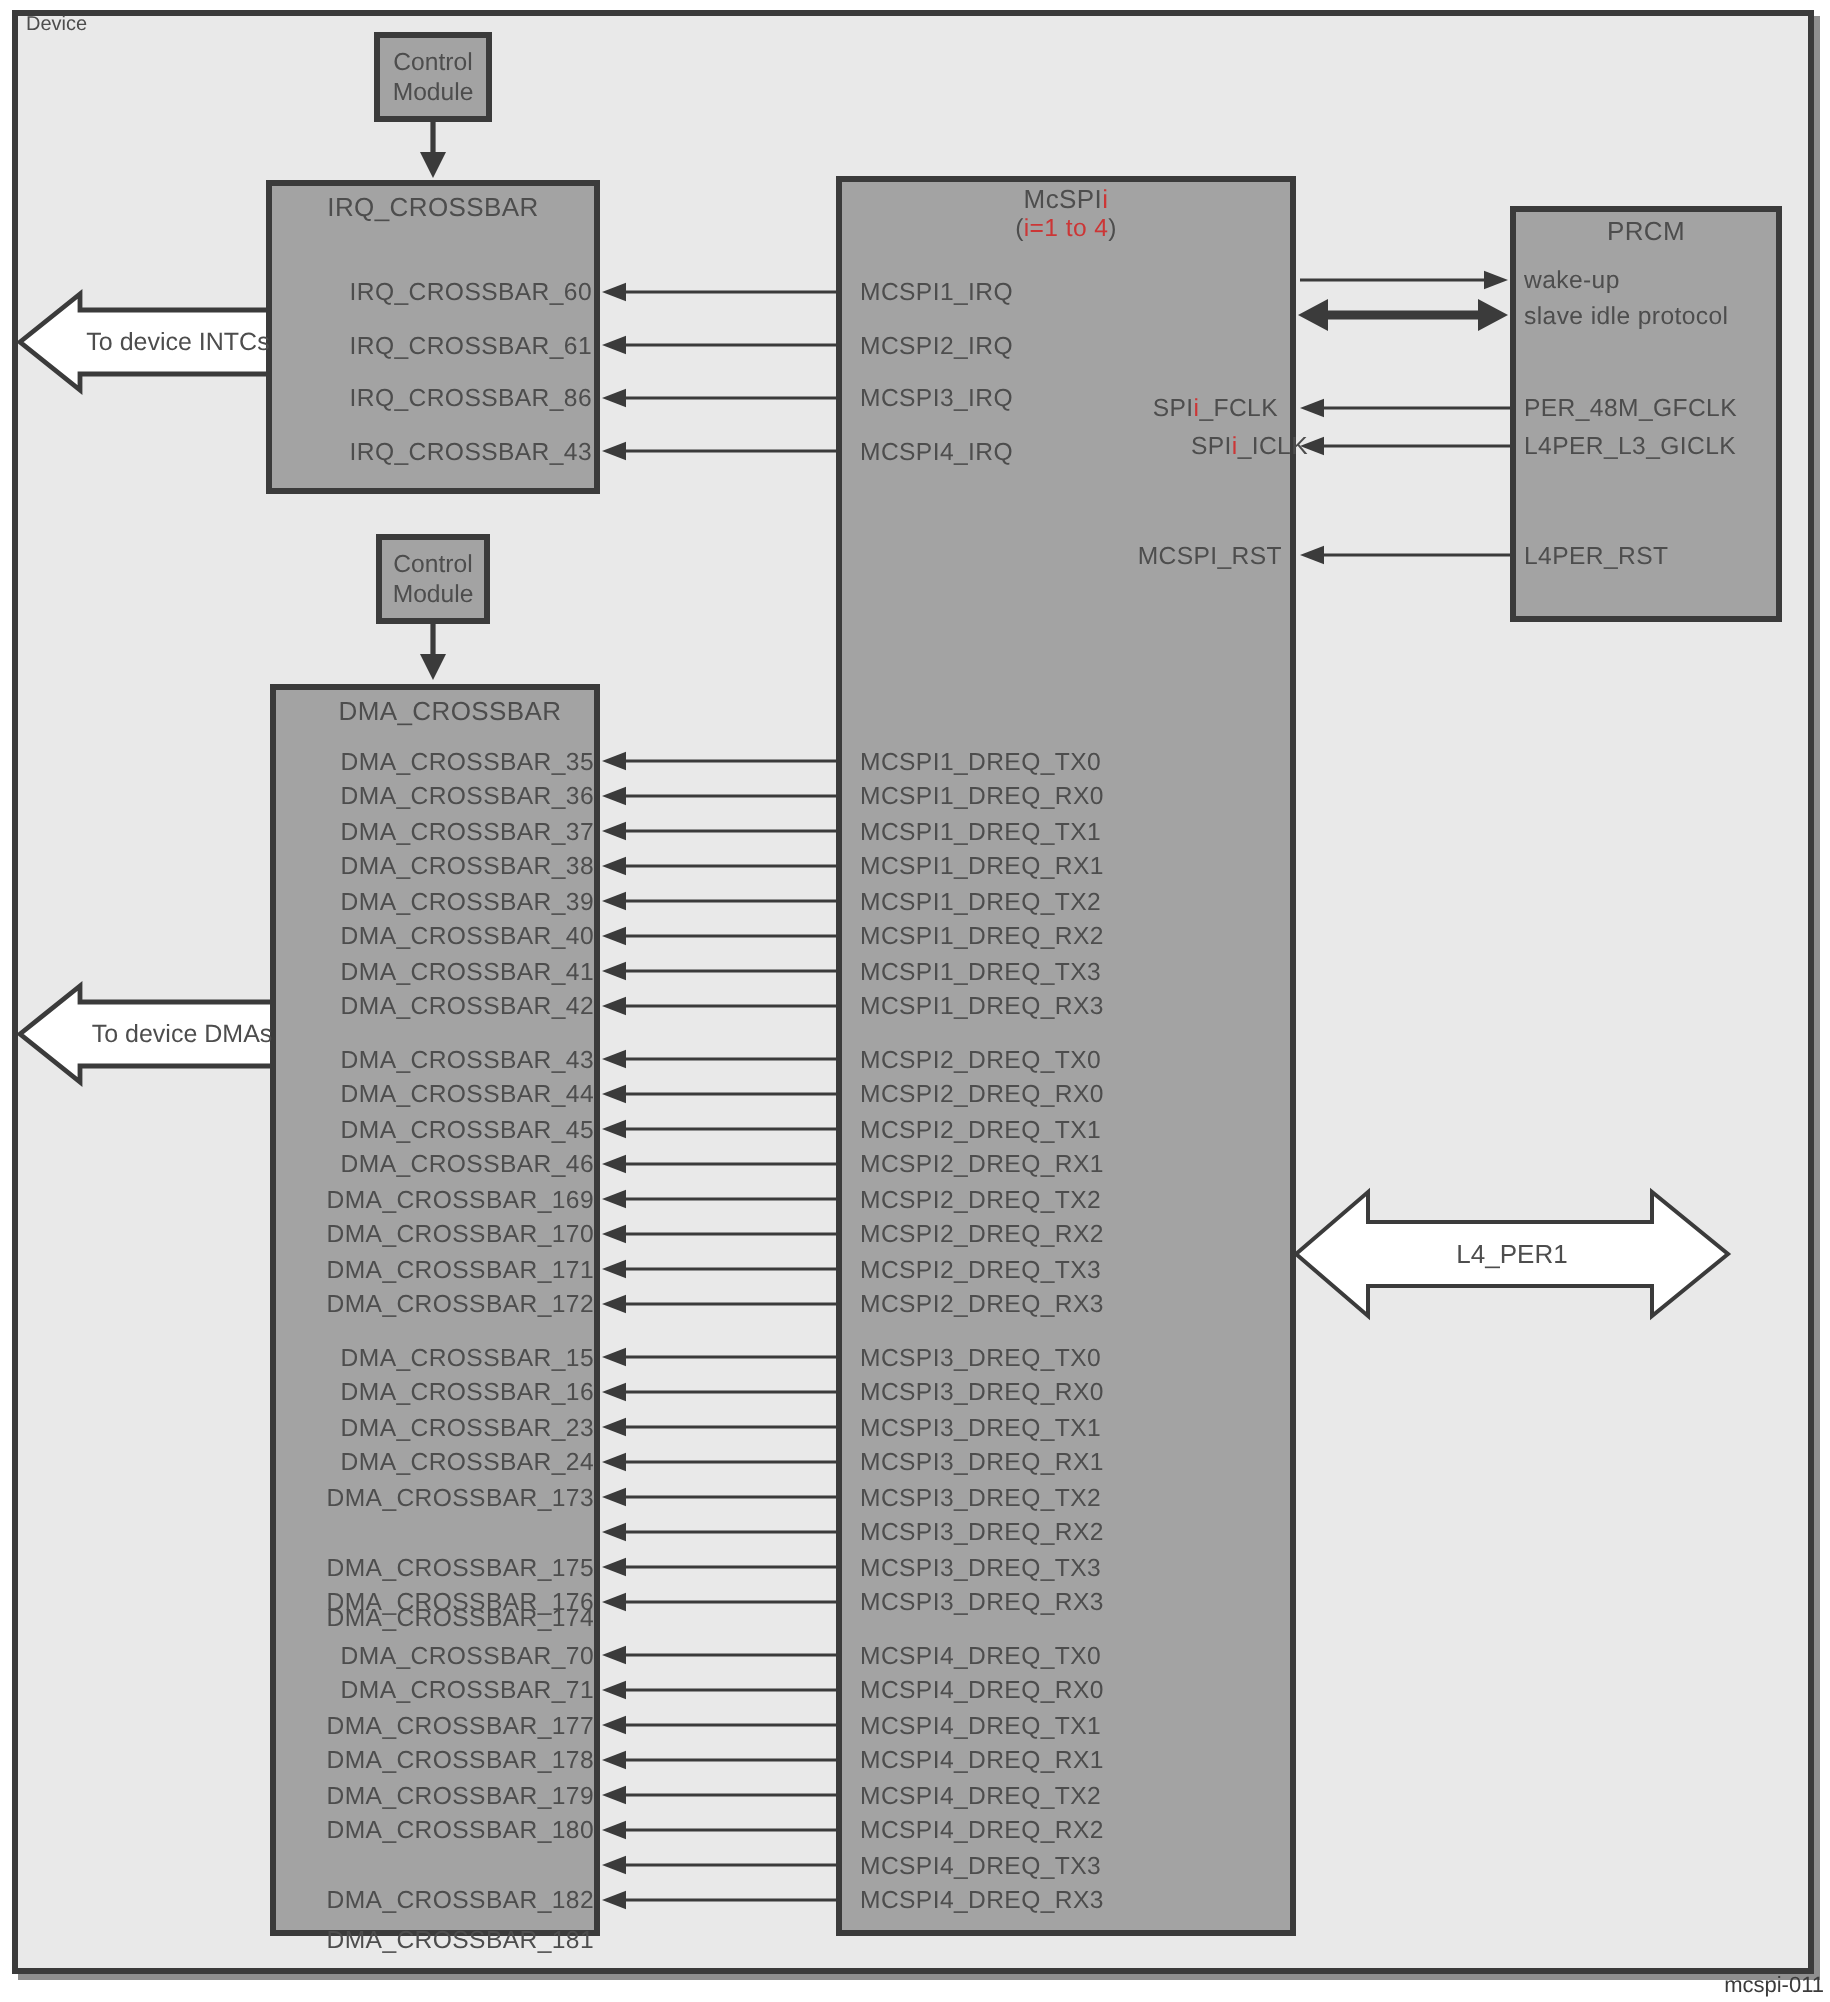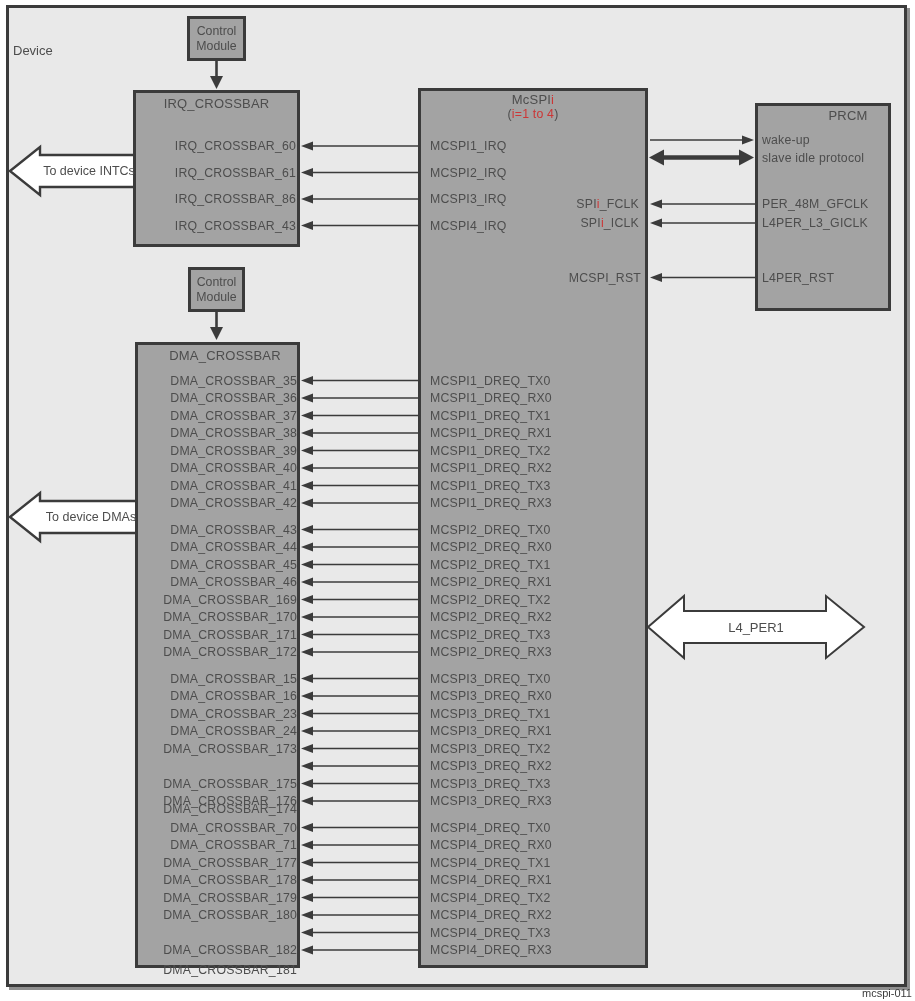--- a/index.html
+++ b/index.html
@@ -19,21 +19,21 @@
     box-sizing:border-box;
   }
   .lbl{position:absolute;white-space:nowrap;}
   .sig{font-size:12.3px;letter-spacing:.2px;transform:translateY(-50%);line-height:1;}
   .box-title{position:absolute;text-align:center;font-size:13px;letter-spacing:.2px;white-space:nowrap;}
   .box-subtitle{position:absolute;text-align:center;font-size:12.3px;letter-spacing:.2px;white-space:nowrap;}
   .red{color:#cc3636;}
   .cm{display:flex;align-items:center;justify-content:center;text-align:center;
       font-size:12.3px;line-height:1.15;}
   .arrow-label{font-size:12.5px;text-align:center;transform:translateY(-50%);}
-  .device-label{left:13px;top:7px;font-size:13px;margin-top:36px;}
+  .device-label{left:13px;top:7px;font-size:10px;}
   .fig-label{right:3px;top:987px;font-size:11px;color:#3b3b3b;}
 </style>
 </head>
 <body>
 
 <div id="canvas">
 
   <div class="device"></div>
 
   <svg id="wires" xmlns="http://www.w3.org/2000/svg">
@@ -145,21 +145,21 @@
 
   <div class="box" style="left:135px;top:342px;width:165px;height:626px;"></div>
 
   <div class="lbl device-label">Device</div>
 
   <div class="box-title" style="left:133px;top:96px;width:167px;">IRQ_CROSSBAR</div>
 
   <div class="box-title" style="left:418px;top:92px;width:230px;"><span>McSPI</span><span class="red">i</span></div>
   <div class="box-subtitle" style="left:418px;top:107px;width:230px;"><span>(</span><span class="red">i=1 to 4</span><span>)</span></div>
 
-  <div class="box-title" style="left:780px;top:108px;width:136px;">PRCM</div>
+  <div class="box-title" style="left:755px;top:108px;width:136px;">PRCM</div>
 
   <div class="box-title" style="left:135px;top:348px;width:180px;">DMA_CROSSBAR</div>
 
   <div class="lbl arrow-label" style="left:42px;top:171px;width:94px;">To device INTCs</div>
   <div class="lbl arrow-label" style="left:42px;top:517px;width:98px;">To device DMAs</div>
   <div class="lbl arrow-label" style="left:648px;top:627px;width:216px;font-size:13px;">L4_PER1</div>
 
   <div class="lbl fig-label">mcspi-011</div>
 
 <div class="lbl sig" style="top: 146px; right: 619px;">IRQ_CROSSBAR_60</div>
@@ -229,19 +229,19 @@
     <div class="lbl sig" style="top: 897.5px; right: 618px;">DMA_CROSSBAR_179</div>
     <div class="lbl sig" style="top: 897.5px; left: 430px;">MCSPI4_DREQ_TX2</div>
     <div class="lbl sig" style="top: 915px; right: 618px; text-align: right;">DMA_CROSSBAR_180</div>
     <div class="lbl sig" style="top: 915px; left: 430px;">MCSPI4_DREQ_RX2</div>
     <div class="lbl sig" style="top: 932.5px; right: 618px; margin-top: 37px;">DMA_CROSSBAR_181</div>
     <div class="lbl sig" style="top: 932.5px; left: 430px;">MCSPI4_DREQ_TX3</div>
     <div class="lbl sig" style="top: 950px; right: 618px;">DMA_CROSSBAR_182</div>
     <div class="lbl sig" style="top: 950px; left: 430px;">MCSPI4_DREQ_RX3</div>
     <div class="lbl sig" style="top: 204px; right: 276px;"><span>SPI</span><span class="red">i</span><span>_FCLK</span></div>
     <div class="lbl sig" style="top: 204px; left: 762px;">PER_48M_GFCLK</div>
-    <div class="lbl sig" style="top: 223px; right: 276px; text-align: right;"><span>SPI</span><span class="red">i</span><span>_ICLK</span></div>
+    <div class="lbl sig" style="top: 223px; right: 261px; text-align: right;"><span>SPI</span><span class="red">i</span><span>_ICLK</span></div>
     <div class="lbl sig" style="top: 223px; left: 762px;">L4PER_L3_GICLK</div>
     <div class="lbl sig" style="top: 277.5px; right: 274px;">MCSPI_RST</div>
     <div class="lbl sig" style="top: 277.5px; left: 762px;">L4PER_RST</div>
     <div class="lbl sig" style="top: 140px; left: 762px;">wake-up</div>
     <div class="lbl sig" style="top: 157.5px; left: 762px;">slave idle protocol</div>
   </div>
 
 </body></html>

